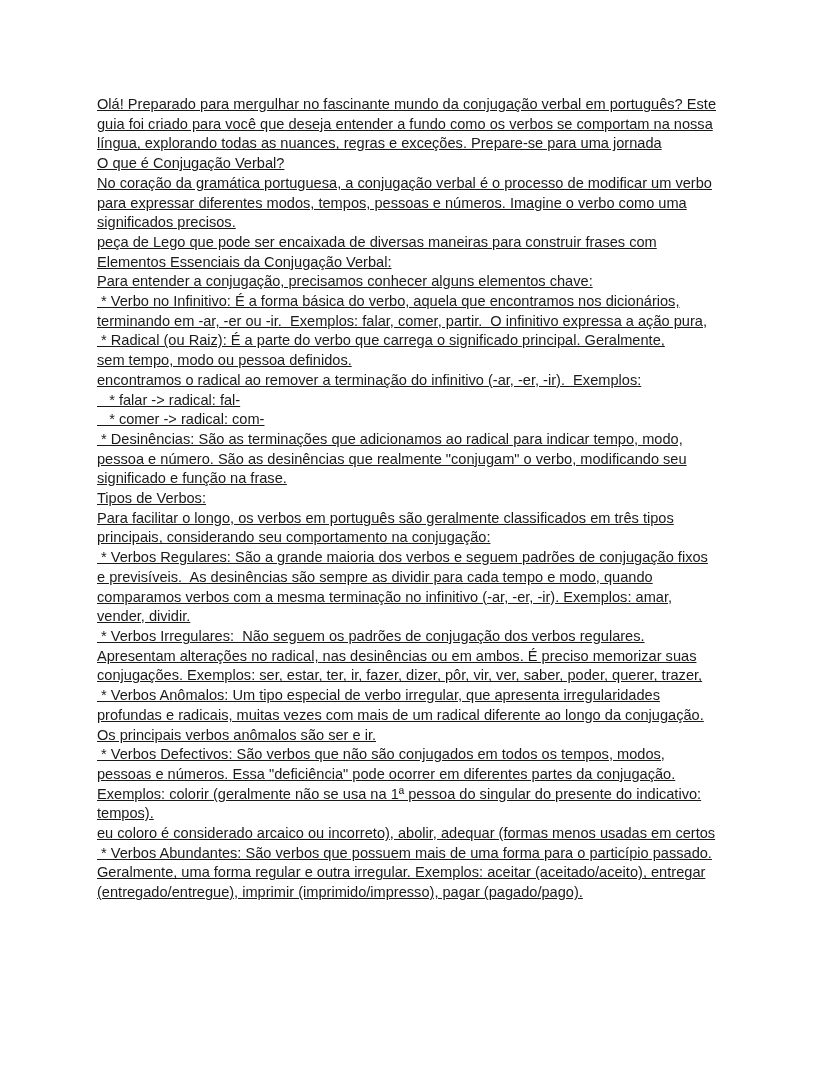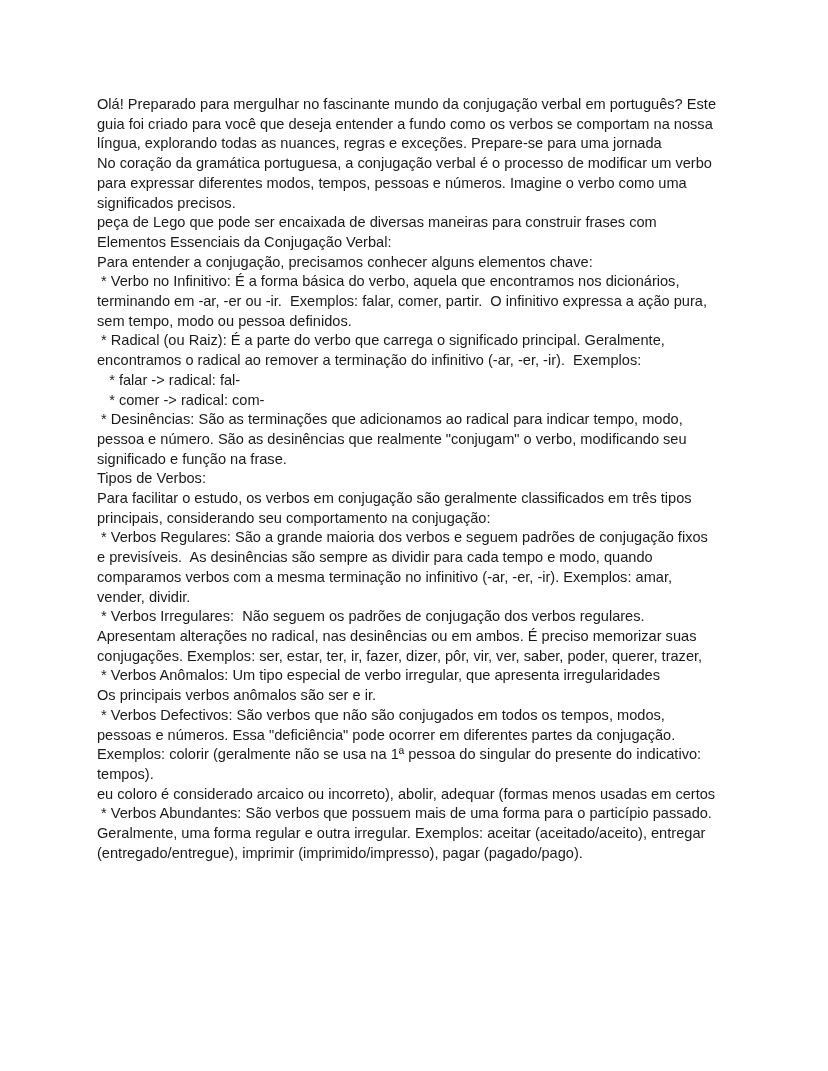--- a/index.html
+++ b/index.html
@@ -7,56 +7,58 @@
   .page {
     position: absolute;
     left: 97px;
     top: 95px;
     width: 640px;
     font-family: "Liberation Sans", sans-serif;
     font-size: 14.6px;
     line-height: 19.7px;
     color: #1a1a1a;
   }
-  .line { white-space: pre; display: block; }
+  .line { white-space: pre; display: block; text-decoration: underline; }
 </style>
 </head>
 <body>
 
 <div class="page">
   <span class="line">Olá! Preparado para mergulhar no fascinante mundo da conjugação verbal em português? Este</span>
   <span class="line">guia foi criado para você que deseja entender a fundo como os verbos se comportam na nossa</span>
   <span class="line">língua, explorando todas as nuances, regras e exceções. Prepare-se para uma jornada</span>
+  <span class="line">O que é Conjugação Verbal?</span>
   <span class="line">No coração da gramática portuguesa, a conjugação verbal é o processo de modificar um verbo</span>
   <span class="line">para expressar diferentes modos, tempos, pessoas e números. Imagine o verbo como uma</span>
   <span class="line">significados precisos.</span>
   <span class="line">peça de Lego que pode ser encaixada de diversas maneiras para construir frases com</span>
   <span class="line">Elementos Essenciais da Conjugação Verbal:</span>
   <span class="line">Para entender a conjugação, precisamos conhecer alguns elementos chave:</span>
   <span class="line"> * Verbo no Infinitivo: É a forma básica do verbo, aquela que encontramos nos dicionários,</span>
   <span class="line">terminando em -ar, -er ou -ir.  Exemplos: falar, comer, partir.  O infinitivo expressa a ação pura,</span>
+  <span class="line"> * Radical (ou Raiz): É a parte do verbo que carrega o significado principal. Geralmente,</span>
   <span class="line">sem tempo, modo ou pessoa definidos.</span>
-  <span class="line"> * Radical (ou Raiz): É a parte do verbo que carrega o significado principal. Geralmente,</span>
   <span class="line">encontramos o radical ao remover a terminação do infinitivo (-ar, -er, -ir).  Exemplos:</span>
   <span class="line">   * falar -&gt; radical: fal-</span>
   <span class="line">   * comer -&gt; radical: com-</span>
   <span class="line"> * Desinências: São as terminações que adicionamos ao radical para indicar tempo, modo,</span>
   <span class="line">pessoa e número. São as desinências que realmente "conjugam" o verbo, modificando seu</span>
   <span class="line">significado e função na frase.</span>
   <span class="line">Tipos de Verbos:</span>
-  <span class="line">Para facilitar o estudo, os verbos em conjugação são geralmente classificados em três tipos</span>
+  <span class="line">Para facilitar o longo, os verbos em português são geralmente classificados em três tipos</span>
   <span class="line">principais, considerando seu comportamento na conjugação:</span>
   <span class="line"> * Verbos Regulares: São a grande maioria dos verbos e seguem padrões de conjugação fixos</span>
   <span class="line">e previsíveis.  As desinências são sempre as dividir para cada tempo e modo, quando</span>
   <span class="line">comparamos verbos com a mesma terminação no infinitivo (-ar, -er, -ir). Exemplos: amar,</span>
   <span class="line">vender, dividir.</span>
   <span class="line"> * Verbos Irregulares:  Não seguem os padrões de conjugação dos verbos regulares.</span>
   <span class="line">Apresentam alterações no radical, nas desinências ou em ambos. É preciso memorizar suas</span>
   <span class="line">conjugações. Exemplos: ser, estar, ter, ir, fazer, dizer, pôr, vir, ver, saber, poder, querer, trazer,</span>
   <span class="line"> * Verbos Anômalos: Um tipo especial de verbo irregular, que apresenta irregularidades</span>
+  <span class="line">profundas e radicais, muitas vezes com mais de um radical diferente ao longo da conjugação.</span>
   <span class="line">Os principais verbos anômalos são ser e ir.</span>
   <span class="line"> * Verbos Defectivos: São verbos que não são conjugados em todos os tempos, modos,</span>
   <span class="line">pessoas e números. Essa "deficiência" pode ocorrer em diferentes partes da conjugação.</span>
   <span class="line">Exemplos: colorir (geralmente não se usa na 1ª pessoa do singular do presente do indicativo:</span>
   <span class="line">tempos).</span>
   <span class="line">eu coloro é considerado arcaico ou incorreto), abolir, adequar (formas menos usadas em certos</span>
   <span class="line"> * Verbos Abundantes: São verbos que possuem mais de uma forma para o particípio passado.</span>
   <span class="line">Geralmente, uma forma regular e outra irregular. Exemplos: aceitar (aceitado/aceito), entregar</span>
   <span class="line">(entregado/entregue), imprimir (imprimido/impresso), pagar (pagado/pago).</span>
 </div>

